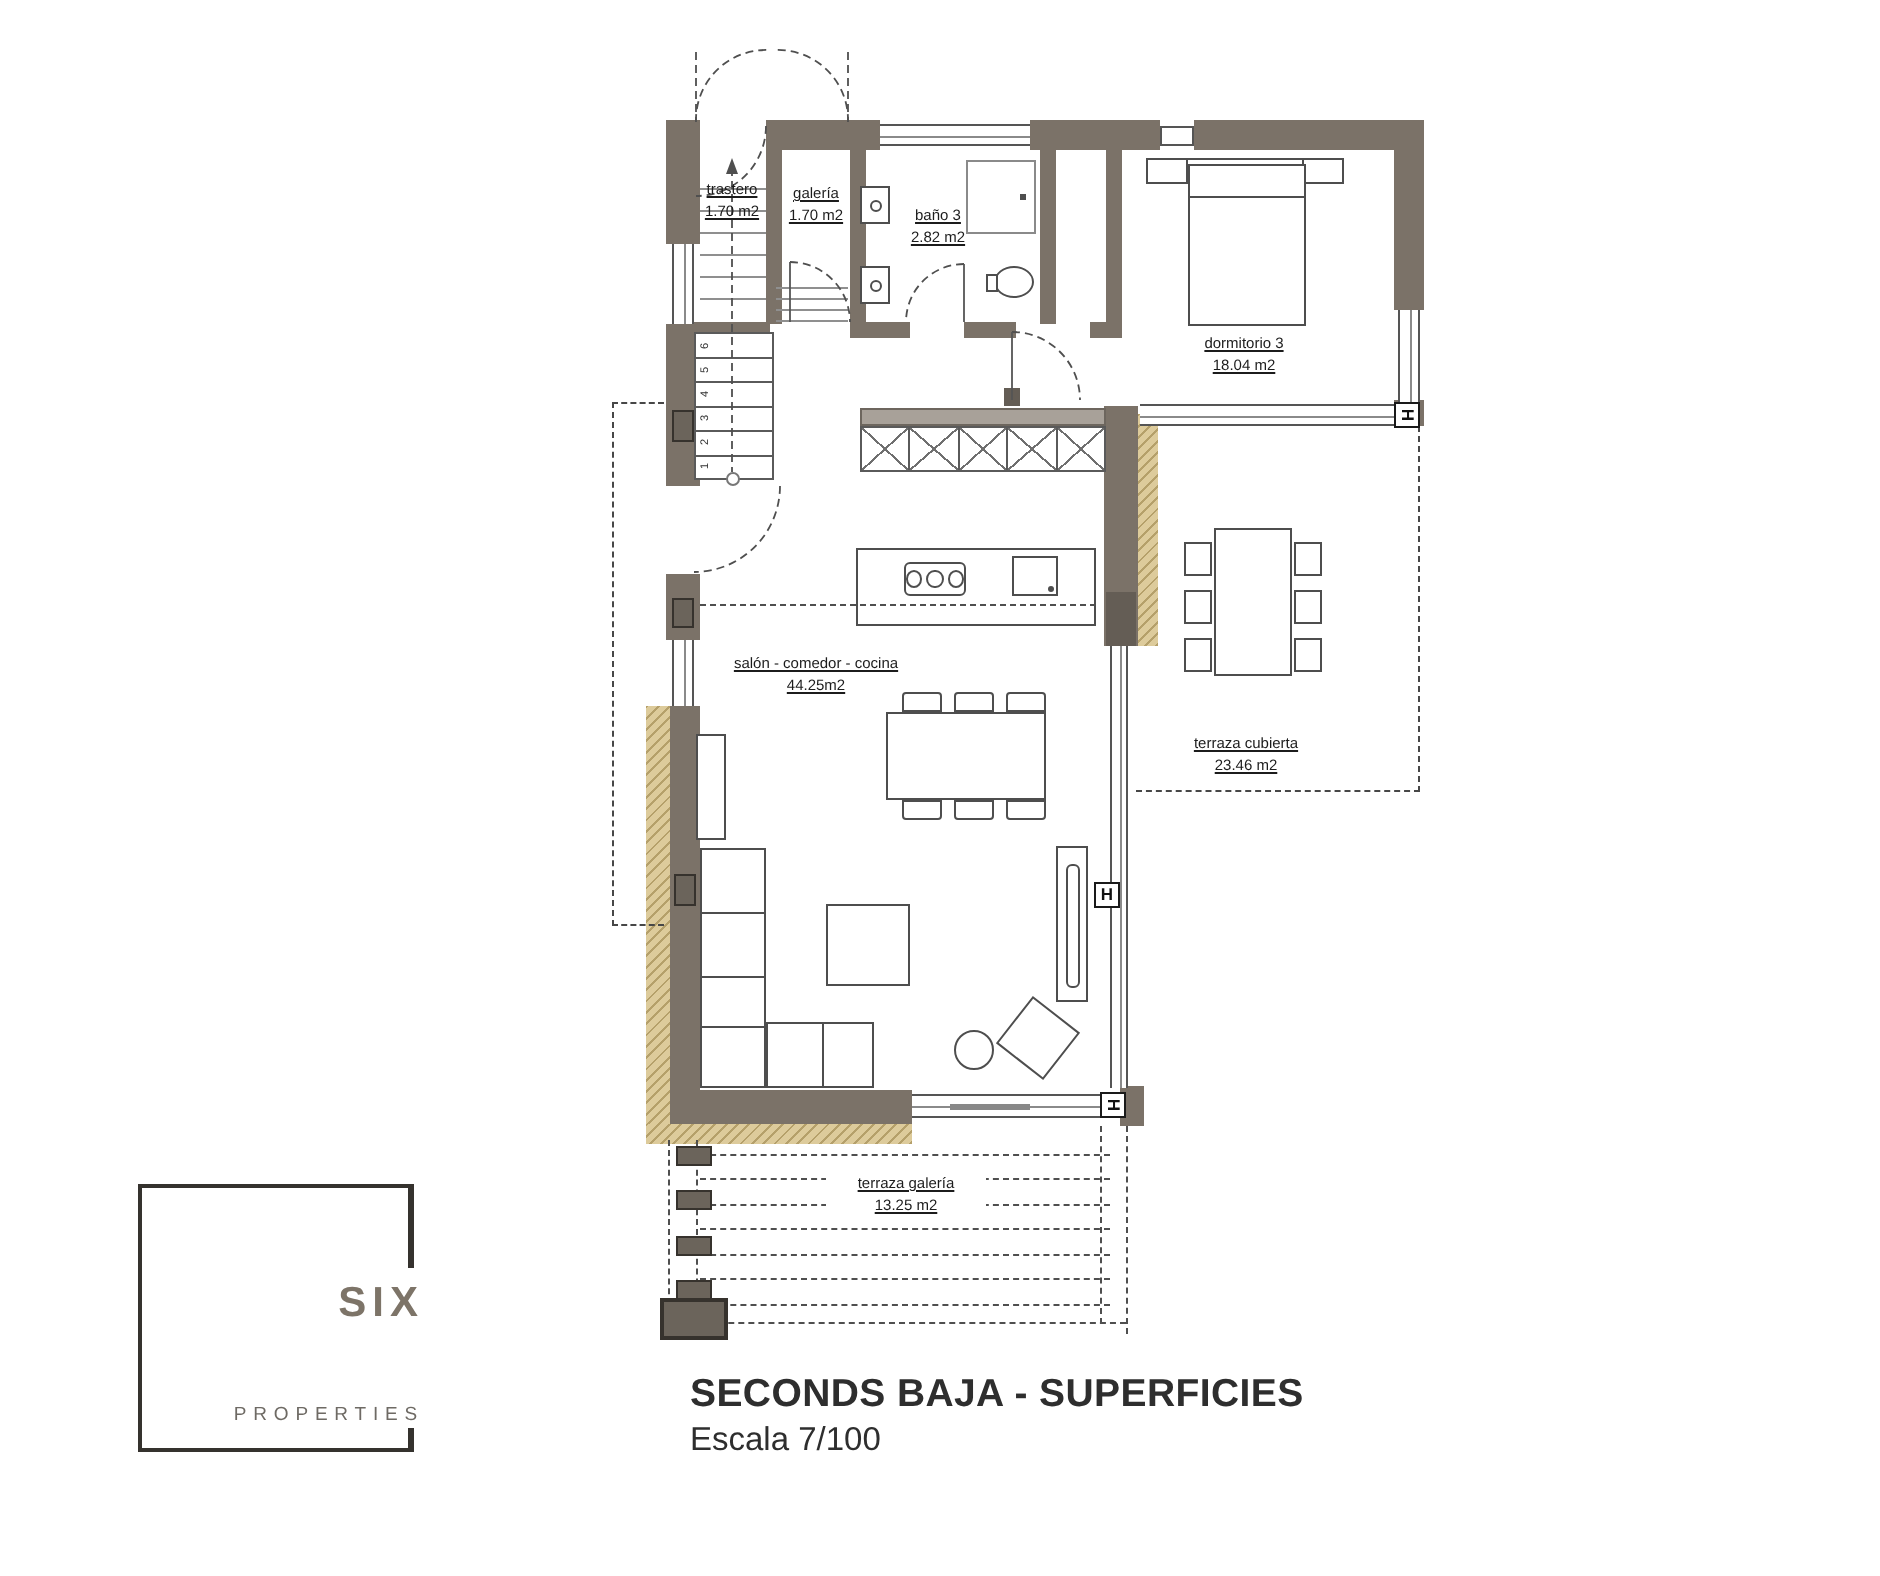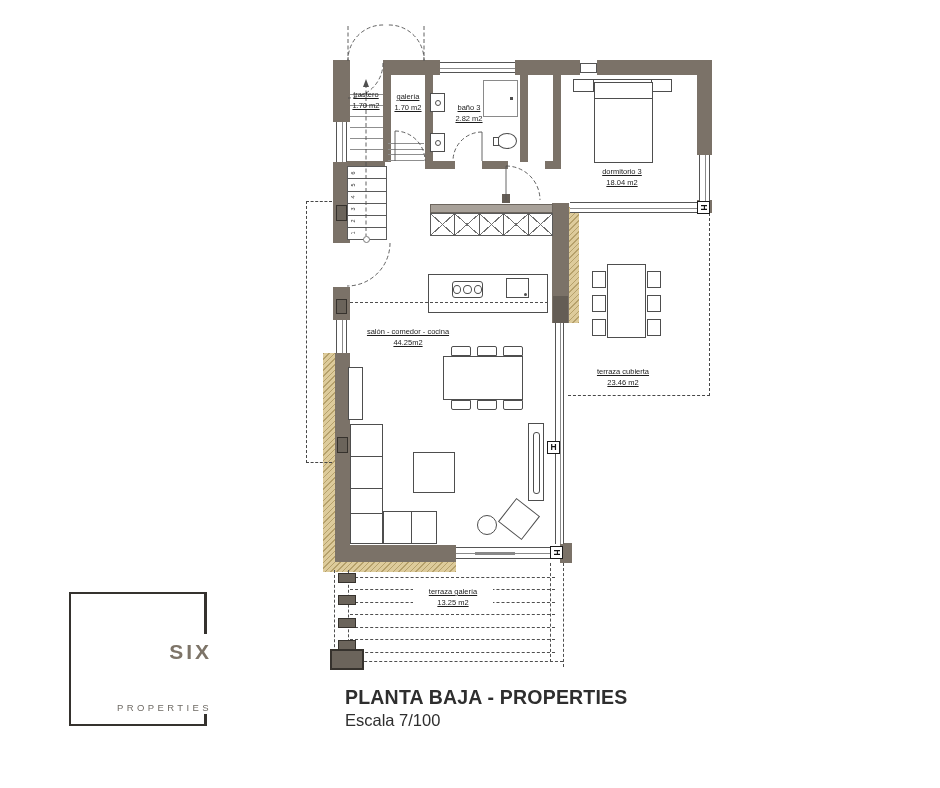--- a/index.html
+++ b/index.html
@@ -244,16 +244,16 @@
     <span class="rname">terraza galería</span>
     <span class="rarea">13.25 m2</span>
   </div>
 
   <div class="abs" style="left:69px;top:592px;width:138px;height:134px;border-top:2.5px solid #35322e;border-left:2.5px solid #35322e;border-bottom:2.5px solid #35322e;box-sizing:border-box;"></div>
   <div class="abs" style="left:204px;top:592px;width:2.5px;height:42px;background:#35322e;"></div>
   <div class="abs" style="left:204px;top:714px;width:2.5px;height:12px;background:#35322e;"></div>
   <div class="logo-text" style="left:100px;top:640px;width:112px;font-size:21px;font-weight:bold;letter-spacing:3px;color:#7d7468;">SIX</div>
   <div class="logo-text" style="left:82px;top:702px;width:130px;font-size:9.5px;letter-spacing:3.4px;color:#6e6a64;">PROPERTIES</div>
 
-  <div class="title-main">PLANTA BAJA - PROPERTIES</div>
+  <div class="title-main">SECONDS BAJA - SUPERFICIES</div>
   <div class="title-scale">Escala 7/100</div>
 
 </div>
 
 </body></html>

